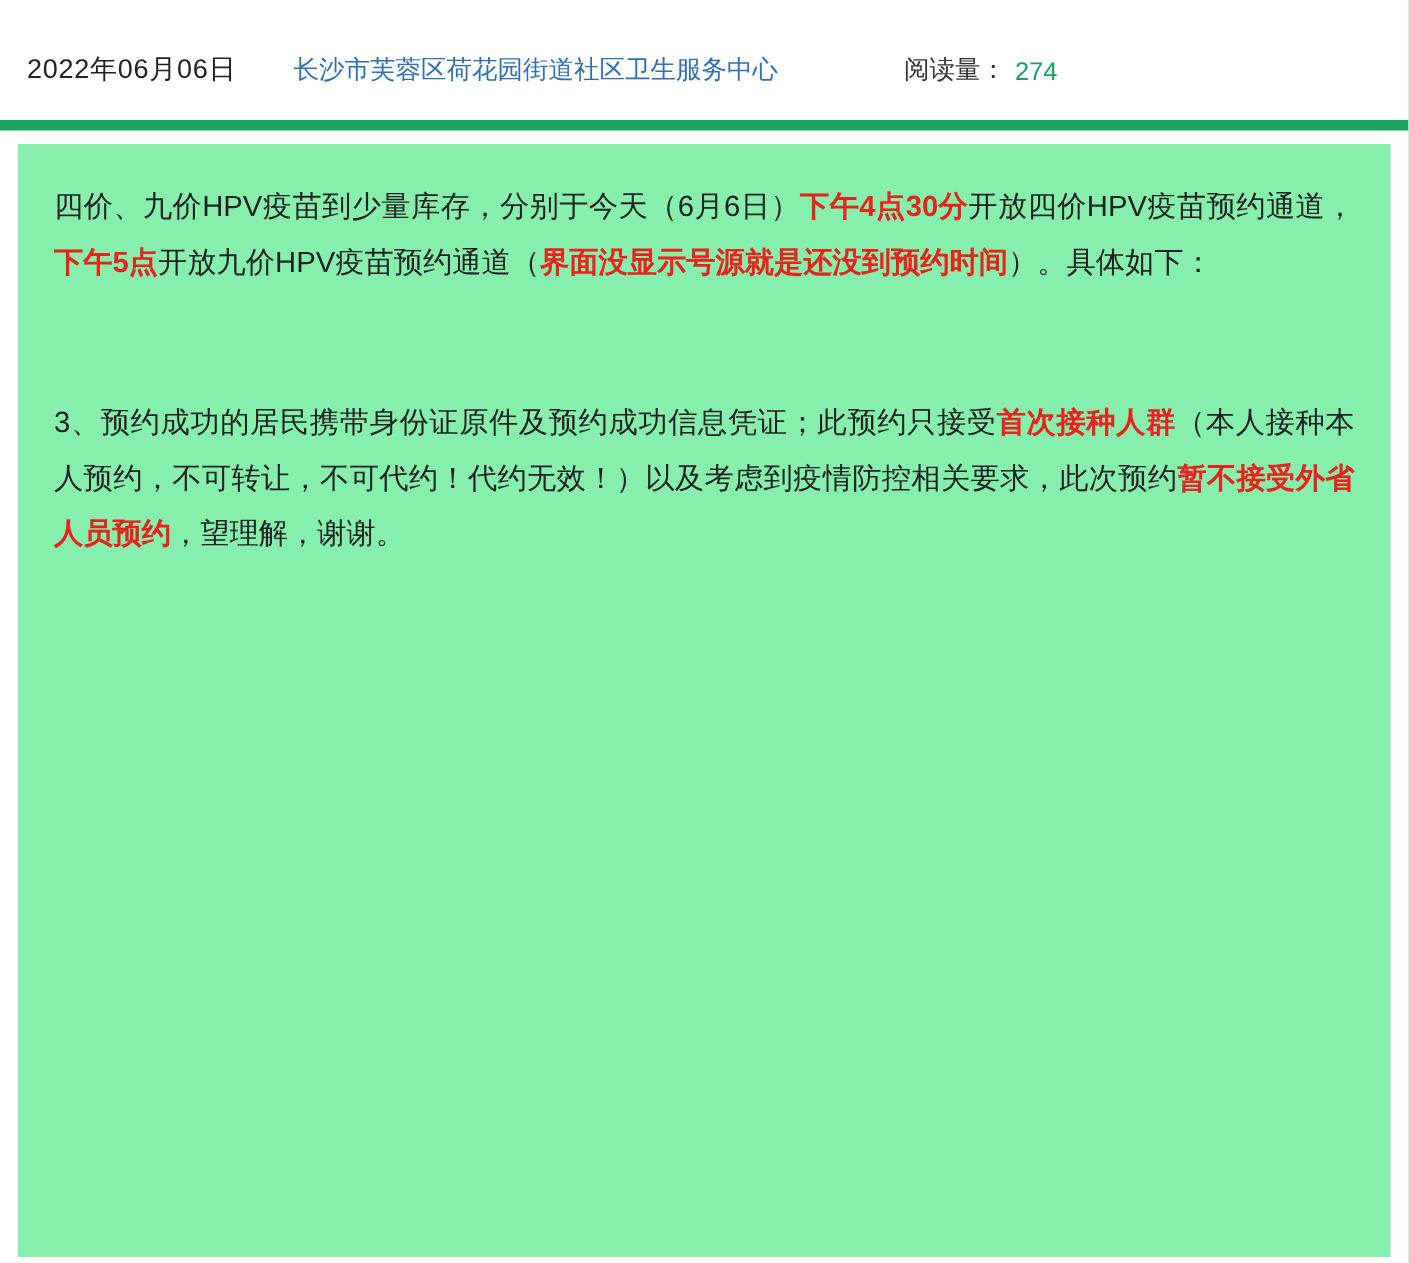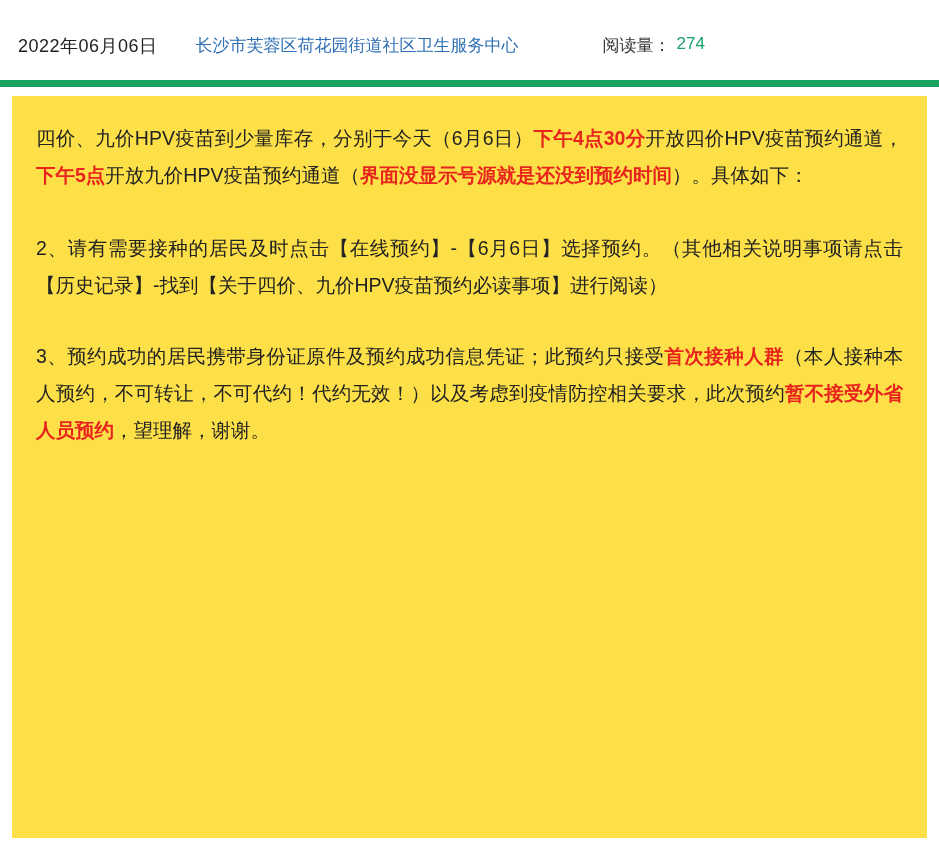--- a/index.html
+++ b/index.html
@@ -15,21 +15,21 @@
     overflow: hidden;
   }
   .page {
     position: relative;
     width: 939px;
     height: 842px;
     box-sizing: border-box;
   }
   .header {
     display: flex;
-    align-items: flex-start;
+    align-items: flex-end;
     padding: 34px 0 0 18px;
     white-space: nowrap;
   }
   .header .date {
     font-size: 18px;
     color: #222222;
     letter-spacing: 0.5px;
   }
   .header .org {
     font-size: 17px;
@@ -48,21 +48,21 @@
     margin-left: 6px;
   }
   .green-bar {
     margin-top: 22px;
     height: 7px;
     background: #1aa260;
     width: 100%;
   }
   .body-panel {
     margin: 9px 12px 0 12px;
-    background: #fde047;
+    background: #86efac;
     padding: 24px 24px 30px 24px;
     box-sizing: border-box;
     height: 742px;
     overflow: hidden;
   }
   p.para {
     margin: 0 0 0 0;
     font-size: 19.5px;
     line-height: 1.9;
     color: #222222;
@@ -100,23 +100,20 @@
 
     <p class="para">
       <span>四价、九价HPV疫苗到少量库存，分别于今天（6月6日）</span><span class="red">下午4点30分</span><span>开放四价HPV疫苗预约通道，</span><span class="red">下午5点</span><span>开放九价HPV疫苗预约通道（</span><span class="red">界面没显示号源就是还没到预约时间</span><span>）。具体如下：</span>
     </p>
 
     <p class="spacer-sm"></p>
 
 
     <p class="spacer-sm"></p>
 
-    <p class="para">
-      <span>2、请有需要接种的居民及时点击【在线预约】-【6月6日】选择预约。（其他相关说明事项请点击【历史记录】-找到【关于四价、九价HPV疫苗预约必读事项】进行阅读）</span>
-    </p>
 
     <p class="spacer-lg"></p>
 
     <p class="para">
       <span>3、预约成功的居民携带身份证原件及预约成功信息凭证；此预约只接受</span><span class="red">首次接种人群</span><span>（本人接种本人预约，不可转让，不可代约！代约无效！）以及考虑到疫情防控相关要求，此次预约</span><span class="red">暂不接受外省人员预约</span><span>，望理解，谢谢。</span>
     </p>
 
     <p class="spacer-lg"></p>
 
 

